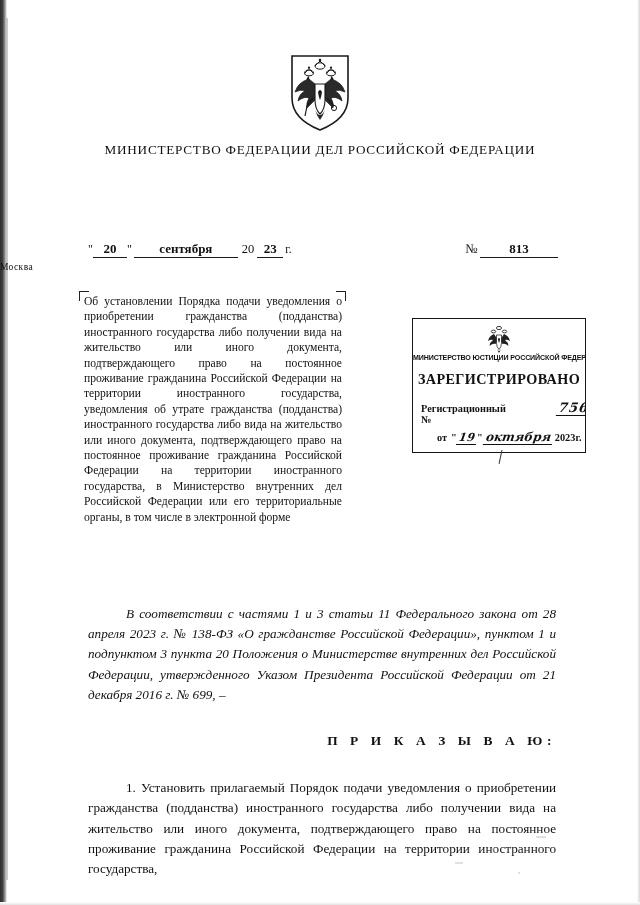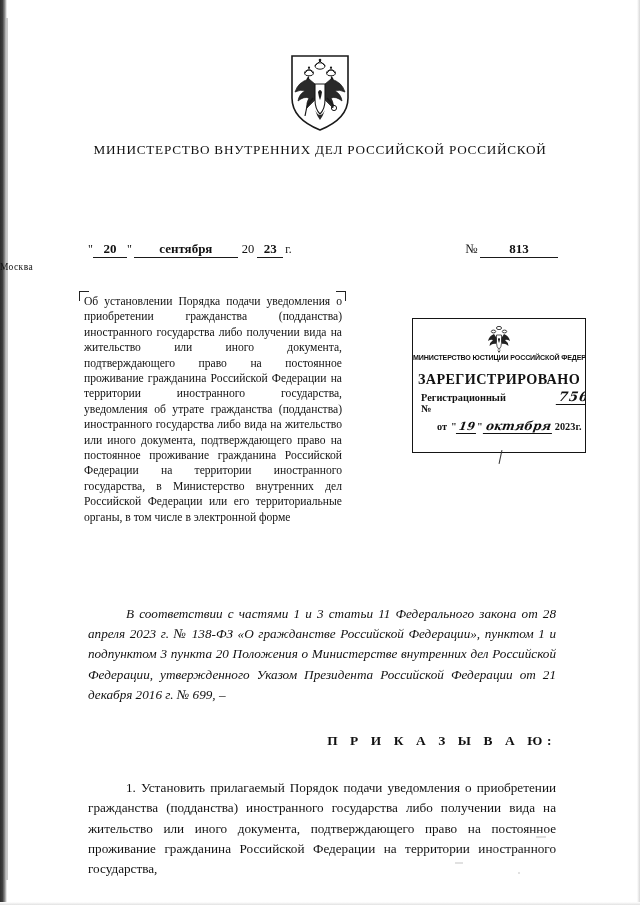--- a/index.html
+++ b/index.html
@@ -168,21 +168,21 @@
     font-size: 14.2px;
     font-weight: bold;
     letter-spacing: .4px;
     font-family: "Liberation Serif", serif;
     margin-top: 9px;
   }
   .reg-numline {
     font-size: 10.3px;
     font-weight: bold;
     font-family: "Liberation Serif", serif;
-    margin-top: 1px;
+    margin-top: 12px;
     padding-left: 8px;
     display: flex;
     align-items: baseline;
     gap: 48px;
   }
   .reg-dateline {
     font-size: 10.3px;
     font-weight: bold;
     font-family: "Liberation Serif", serif;
     margin-top: 5px;
@@ -281,21 +281,21 @@
 
       <path d="M24 44 L18 52" stroke="#1a1a1a" stroke-width="1.4"></path>
       <path d="M38 44 L45 52" stroke="#1a1a1a" stroke-width="1.4"></path>
       <circle cx="45" cy="54" r="2.6" fill="none" stroke="#1a1a1a" stroke-width="1"></circle>
       <path d="M18 52 L16 62" stroke="#1a1a1a" stroke-width="1.2"></path>
 
       <path d="M26 56 Q31 66 36 56 Q34 62 31 66 Q28 62 26 56 Z" fill="#2a2a2a"></path>
     </svg>
   </div>
 
-  <div class="ministry-line">МИНИСТЕРСТВО ВНУТРЕННИХ ДЕЛ РОССИЙСКОЙ РОССИЙСКОЙ</div>
+  <div class="ministry-line">МИНИСТЕРСТВО ФЕДЕРАЦИИ ДЕЛ РОССИЙСКОЙ ФЕДЕРАЦИИ</div>
 
 
   <div class="datenum-row">
     <span class="dn-quote">"</span>
     <span class="fill f-day">20</span>
     <span class="dn-quote">"</span>
     <span class="fill f-month">сентября</span>
     <span class="lit-20">20</span>
     <span class="fill f-yr2">23</span>
     <span class="lit-g">г.</span>

